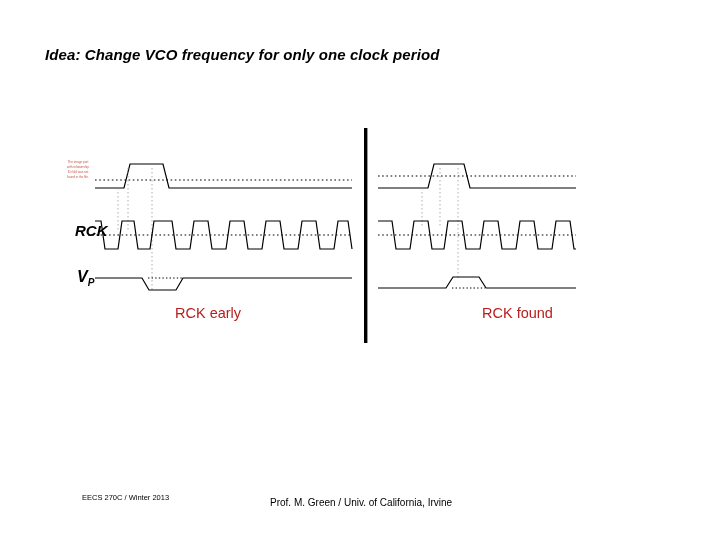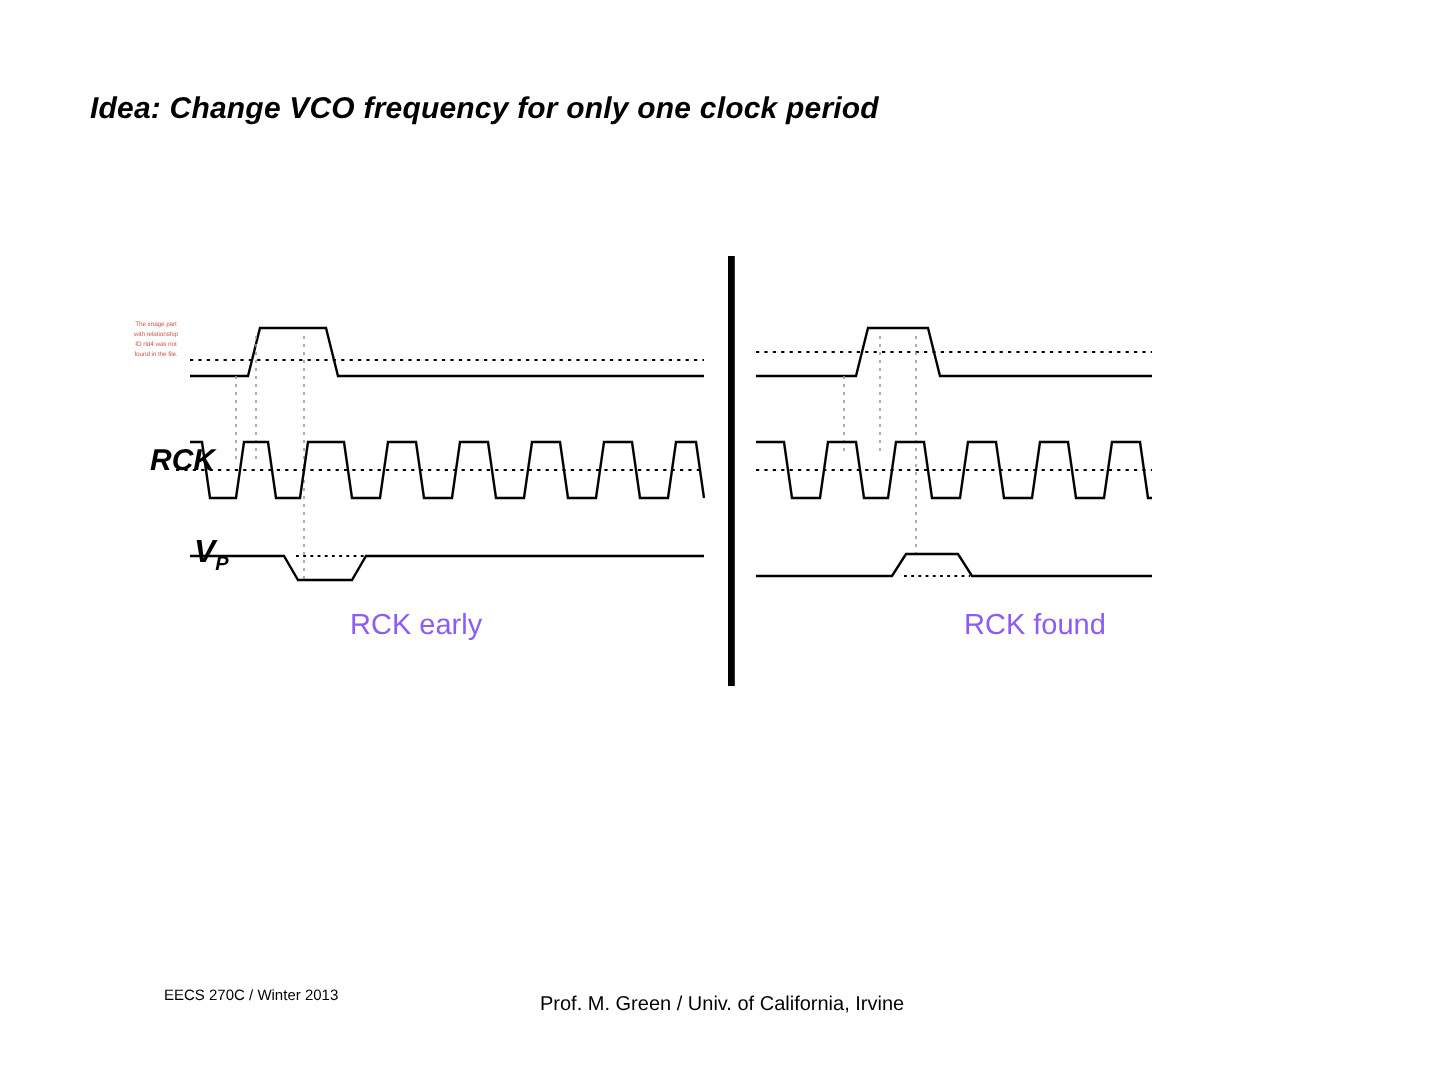--- a/index.html
+++ b/index.html
@@ -63,39 +63,39 @@
     color: #000000;
     white-space: nowrap;
     margin-left: 33px;
   }
   #label-rck {
     left: 42px;
     top: 222px;
     font-size: 15px;
   }
   #label-vp {
-    left: 64px;
+    left: 44px;
     top: 268px;
     font-size: 16px;
   }
   #label-vp .sub {
     font-size: 10px;
     vertical-align: sub;
     font-style: italic;
     font-weight: bold;
   }
 
   
   .panel-caption {
     position: absolute;
     top: 305px;
     font-size: 14.5px;
     font-weight: normal;
     font-style: normal;
-    color: #8b5cf6;
+    color: #b91c1c;
     white-space: nowrap;
   }
   #caption-early { left: 175px; }
   #caption-late  { left: 482px; }
 
   
   #note-box {
     position: absolute;
     left: 58px;
     top: 398px;

